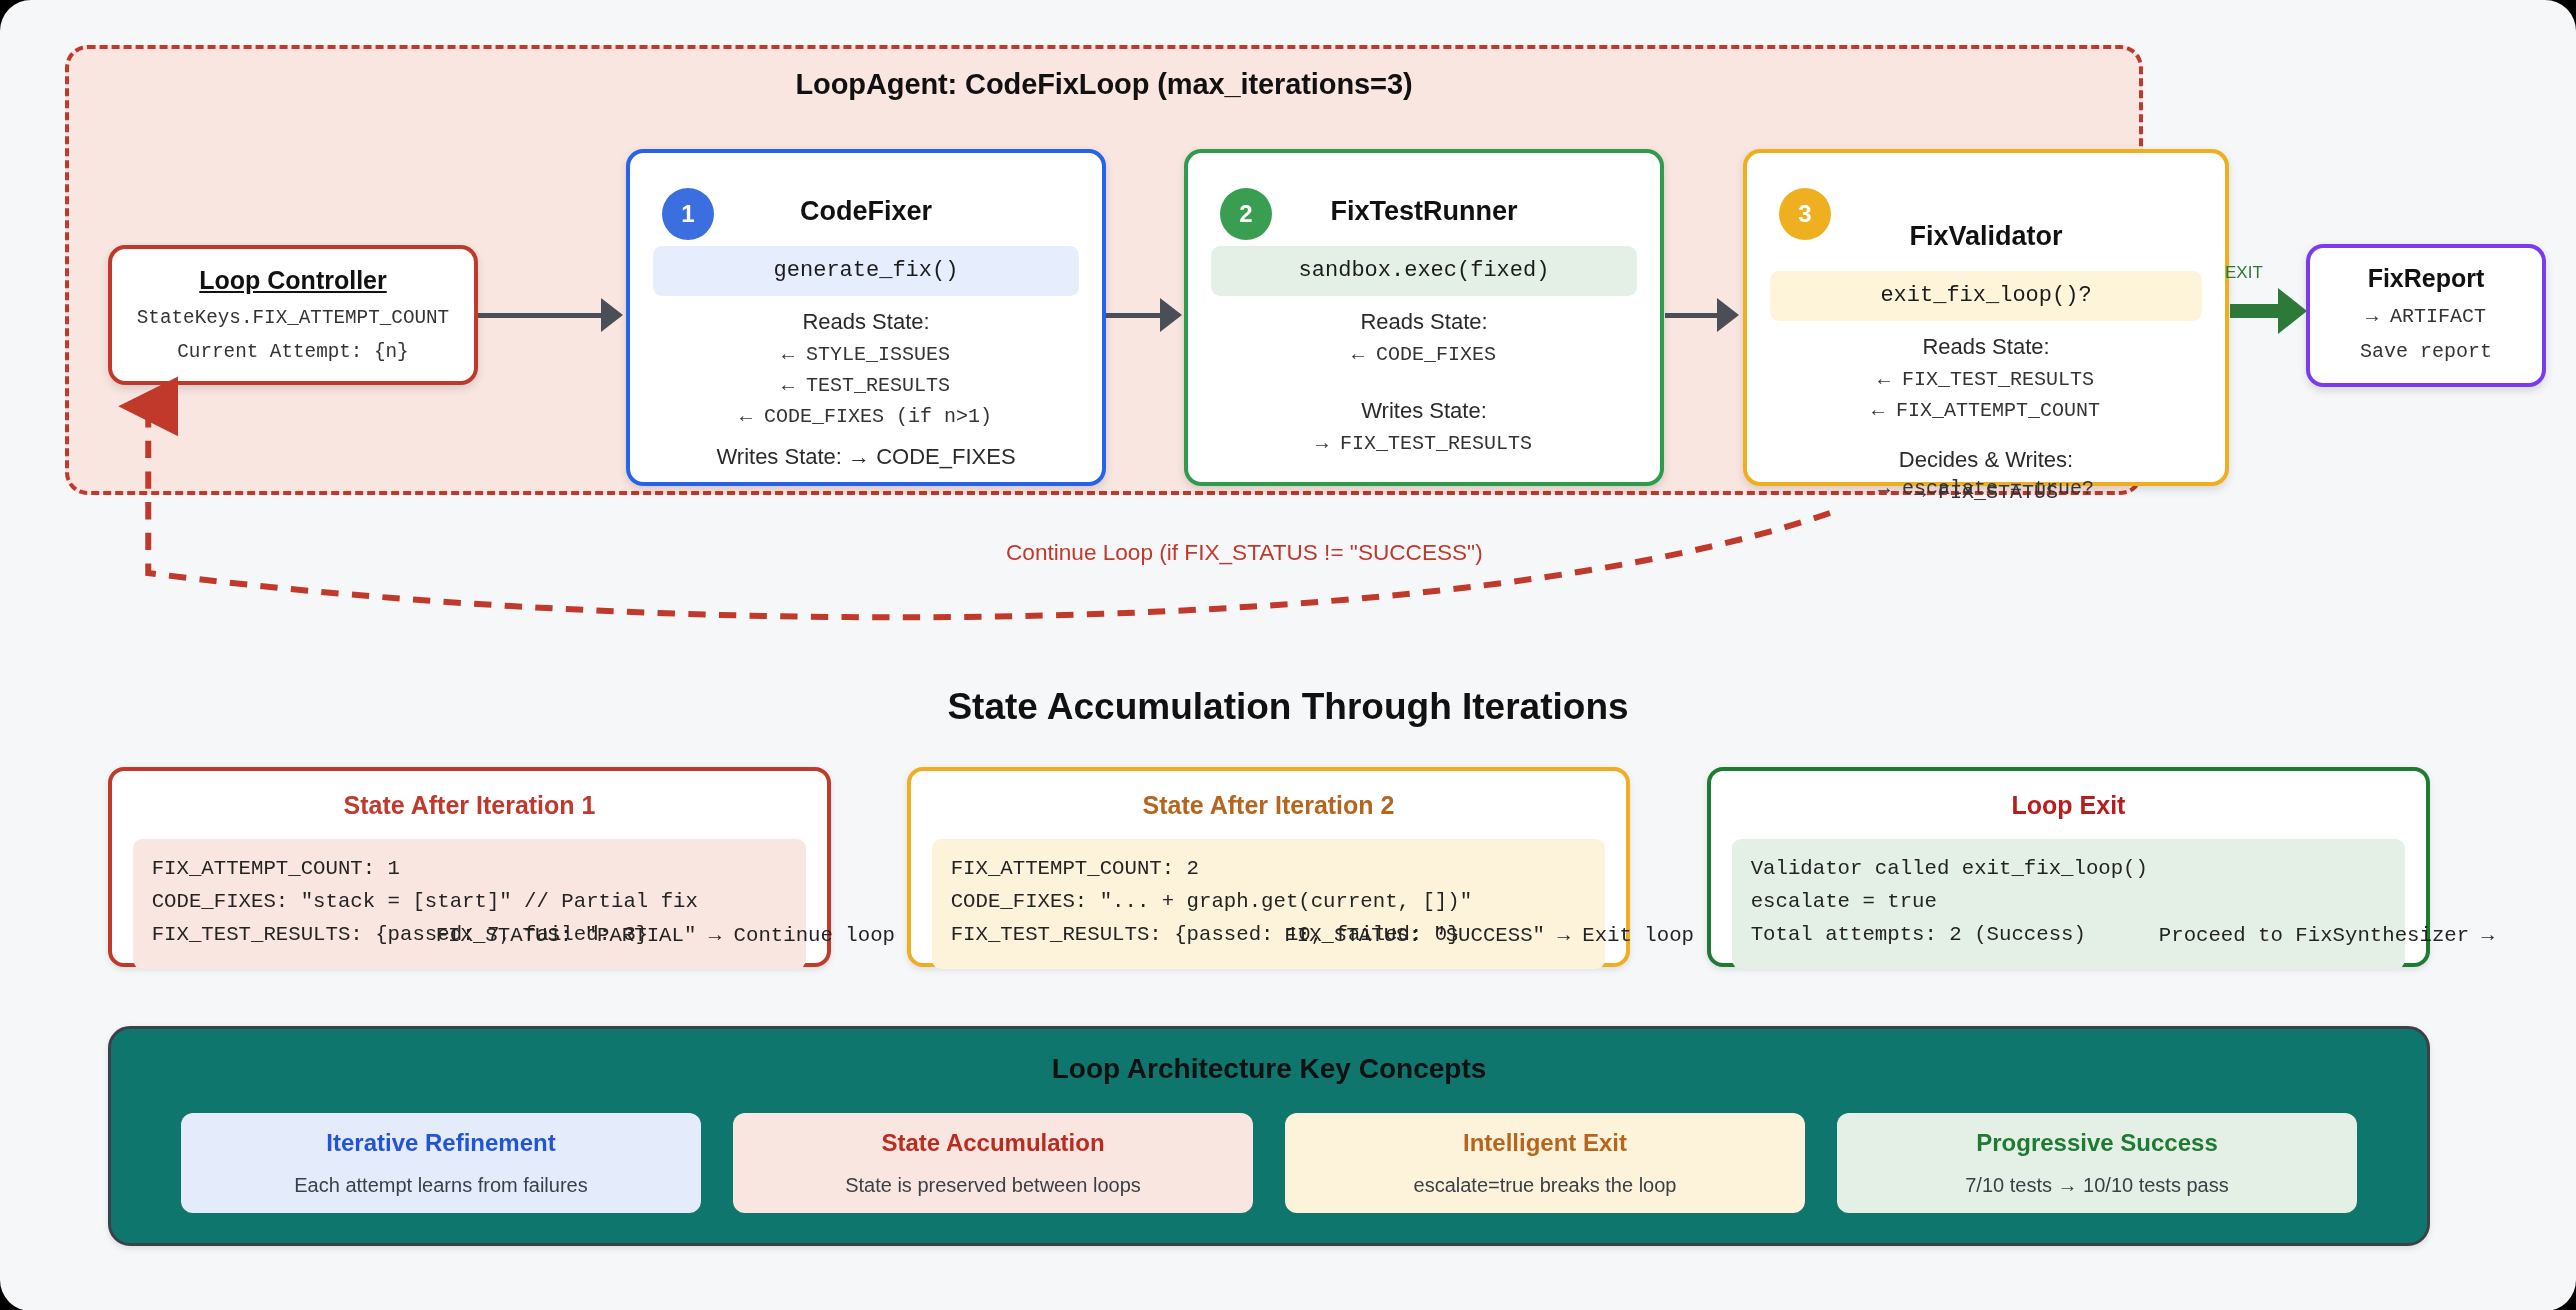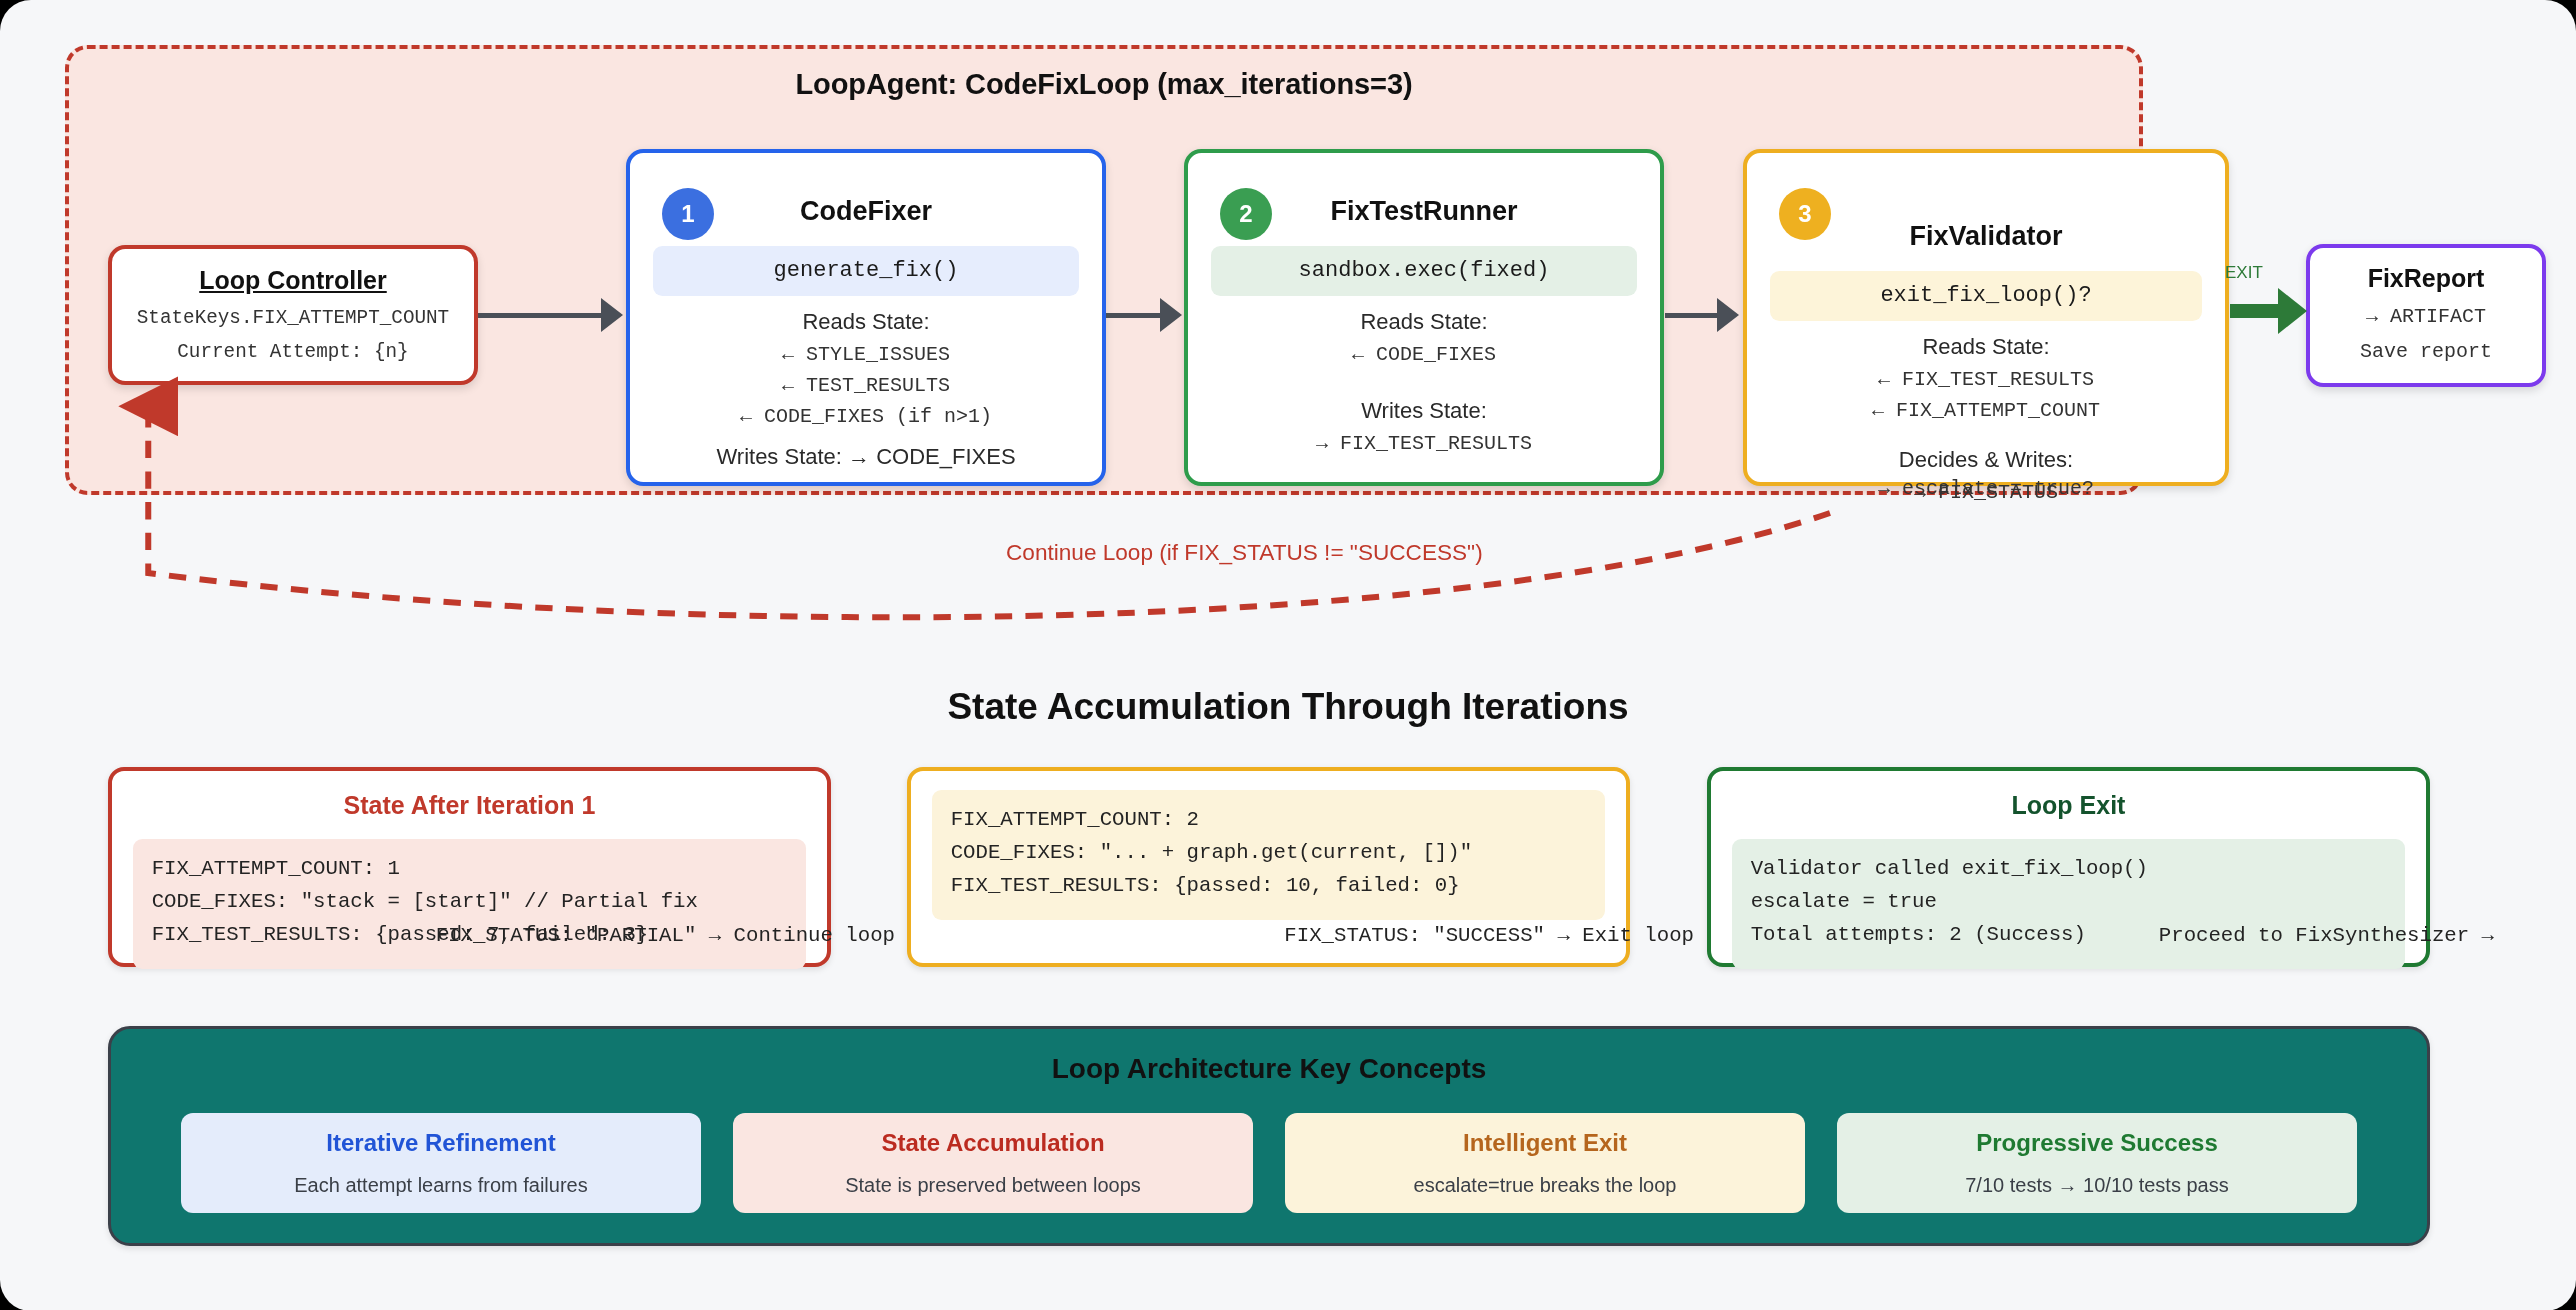--- a/index.html
+++ b/index.html
@@ -296,21 +296,21 @@
 
   #card-iter1 { left: 108px; width: 723px; border: 4px solid #c0392b; }
   #card-iter1 .state-card-title { color: #c0392b; }
   #card-iter1 .state-card-body { background: #fae6e1; }
 
   #card-iter2 { left: 907px; width: 723px; border: 4px solid #eeae20; }
   #card-iter2 .state-card-title { color: #b5651d; }
   #card-iter2 .state-card-body { background: #fcf3da; }
 
   #card-exit { left: 1707px; width: 723px; border: 4px solid #1f7a32; }
-  #card-exit .state-card-title { color: #14532d; }
+  #card-exit .state-card-title { color: #b91c1c; }
   #card-exit .state-card-body { background: #e4f0e6; }
 
   
   #concepts-panel {
     position: absolute;
     left: 108px;
     top: 1026px;
     width: 2322px;
     height: 220px;
     background: #0f766e;
@@ -440,20 +440,21 @@
     <div class="state-card-title">State After Iteration 1</div>
     <div class="state-card-body">
       <div>FIX_ATTEMPT_COUNT: 1</div>
       <div>CODE_FIXES: "stack = [start]" // Partial fix</div>
       <div>FIX_TEST_RESULTS: {passed: 7, failed: 3}</div>
     </div>
     <div class="state-card-foot">FIX_STATUS: "PARTIAL" → Continue loop</div>
   </div>
 
   <div class="state-card" id="card-iter2">
+    <div class="state-card-title">State After Iteration 2</div>
     <div class="state-card-body">
       <div>FIX_ATTEMPT_COUNT: 2</div>
       <div>CODE_FIXES: "... + graph.get(current, [])"</div>
       <div>FIX_TEST_RESULTS: {passed: 10, failed: 0}</div>
     </div>
     <div class="state-card-foot">FIX_STATUS: "SUCCESS" → Exit loop</div>
   </div>
 
   <div class="state-card" id="card-exit">
     <div class="state-card-title">Loop Exit</div>

